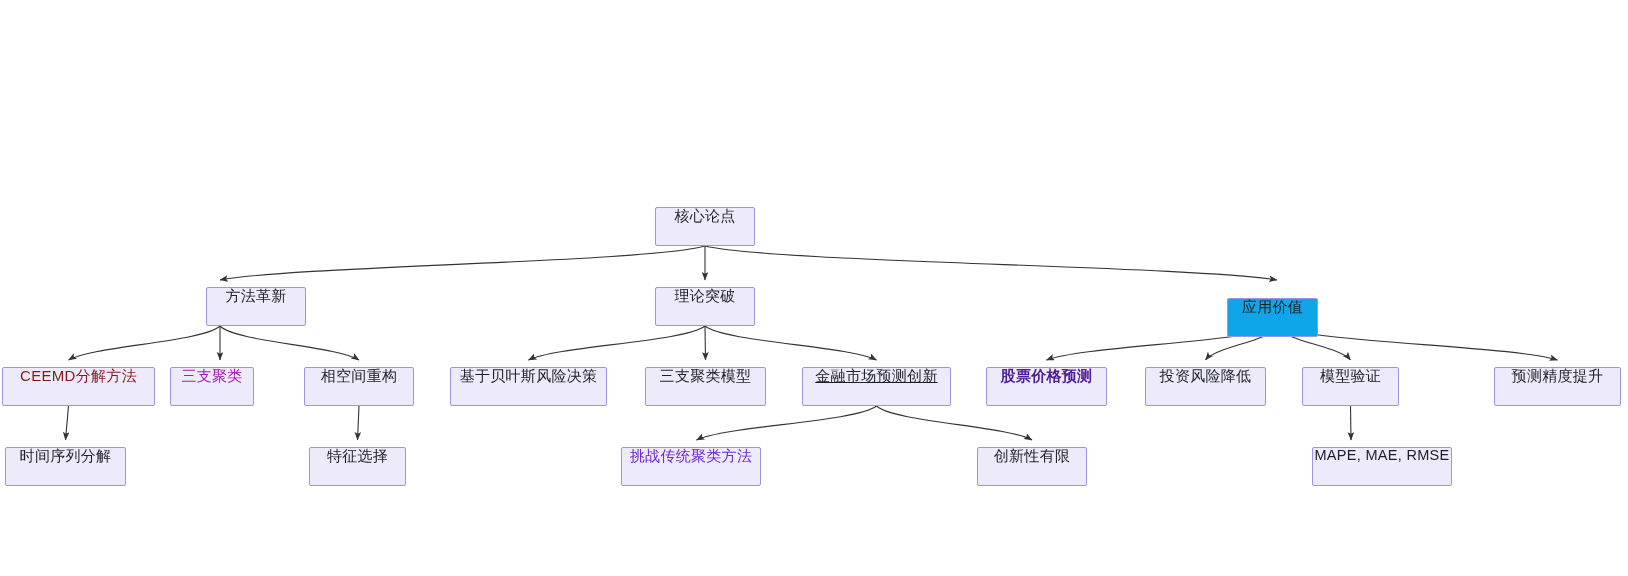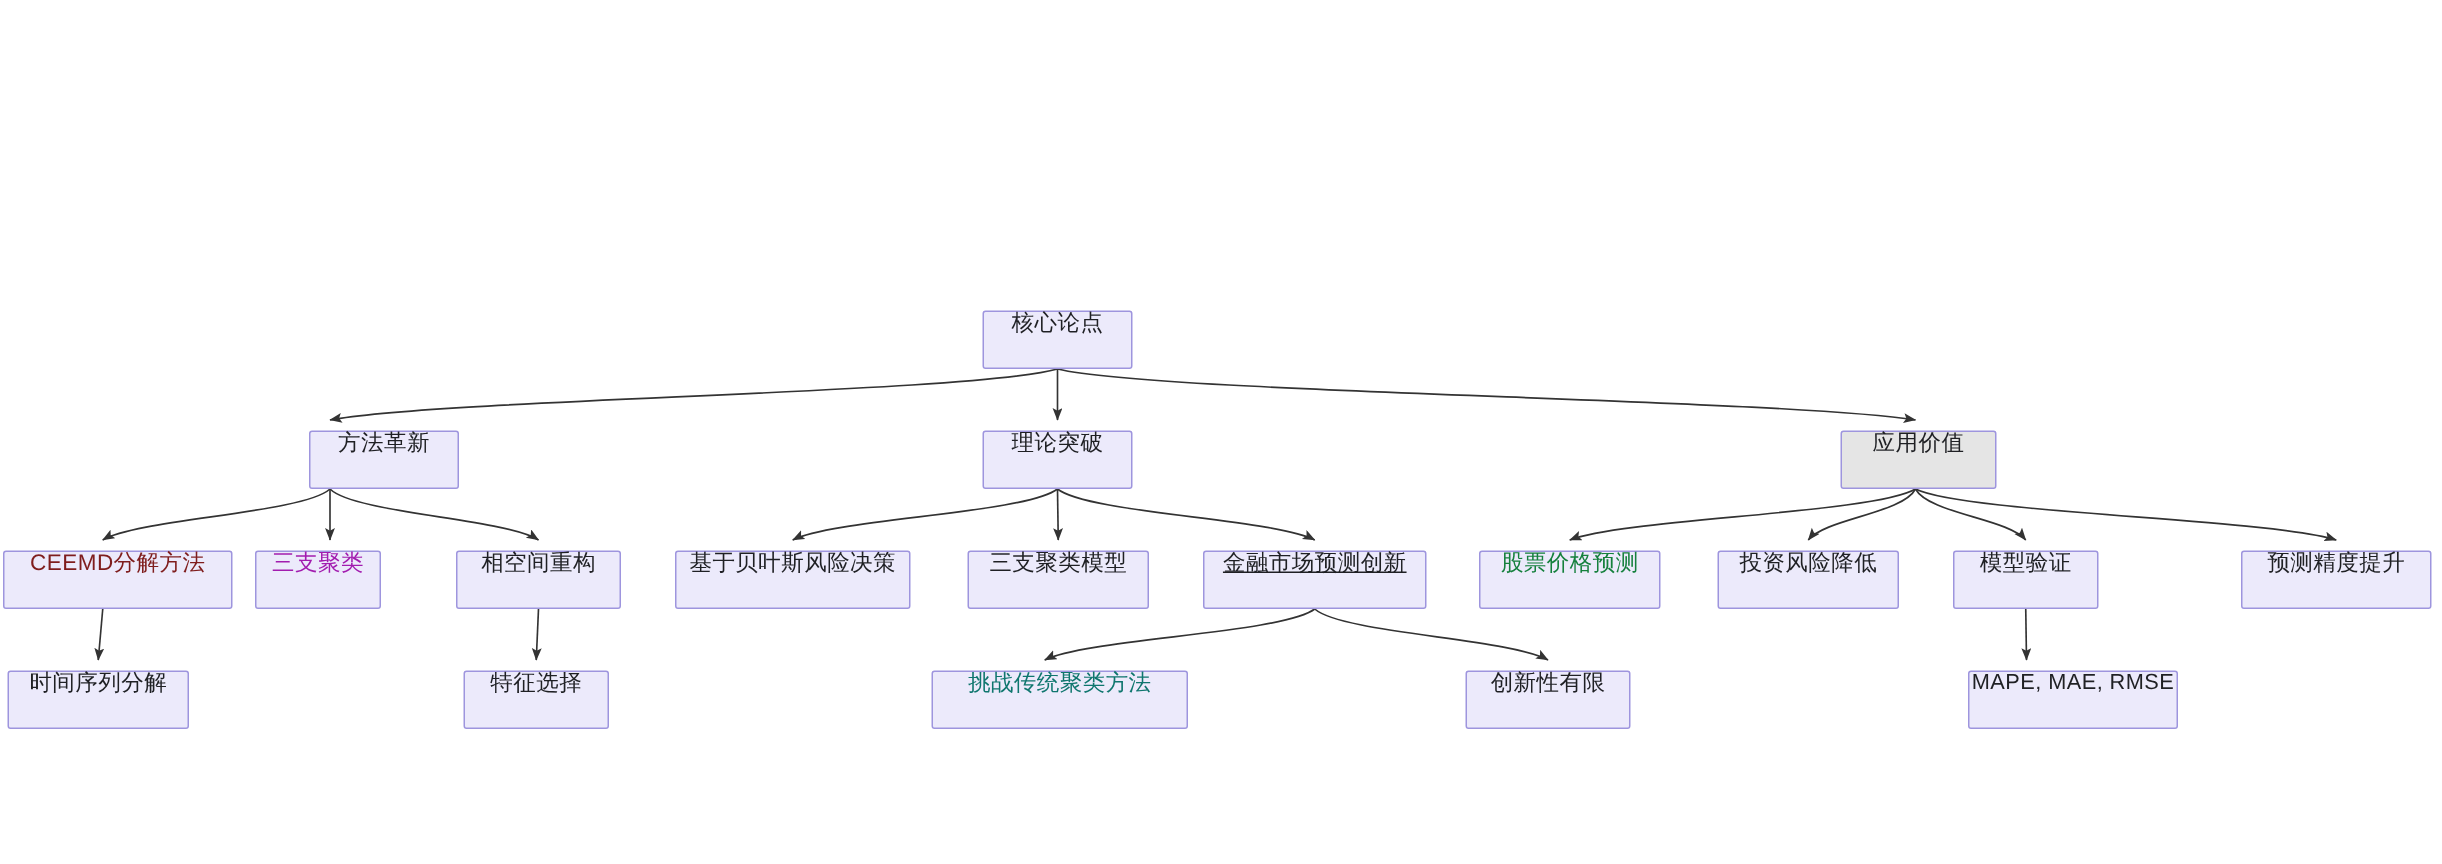--- a/index.html
+++ b/index.html
@@ -58,60 +58,60 @@
   <div id="nodes">
       <div class="node" style="left: 655px; top: 207px; width: 100px; height: 39px; background: rgb(236, 234, 251); border-color: rgb(158, 149, 222); color: rgb(31, 32, 36);">
         <span>核心论点</span>
       </div>
       <div class="node" style="left: 170px; top: 287px; width: 100px; height: 39px; background: rgb(236, 234, 251); border-color: rgb(158, 149, 222); color: rgb(31, 32, 36); margin-left: 36px;">
         <span>方法革新</span>
       </div>
       <div class="node" style="left: 655px; top: 287px; width: 100px; height: 39px; background: rgb(236, 234, 251); border-color: rgb(158, 149, 222); color: rgb(31, 32, 36);">
         <span>理论突破</span>
       </div>
-      <div class="node" style="left: 1227px; top: 287px; width: 104px; height: 39px; background: #e5e5e5; border-color: rgb(158, 149, 222); color: rgb(31, 32, 36);">
+      <div class="node" style="left: 1227px; top: 298px; width: 91px; height: 39px; background: #0ea5e9; border-color: rgb(158, 149, 222); color: rgb(31, 32, 36);">
         <span>应用价值</span>
       </div>
       <div class="node" style="left: 2px; top: 367px; width: 153px; height: 39px; background: rgb(236, 234, 251); border-color: rgb(158, 149, 222); color: #7f1d1d;">
         <span>CEEMD分解方法</span>
       </div>
       <div class="node" style="left: 170px; top: 367px; width: 84px; height: 39px; background: rgb(236, 234, 251); border-color: rgb(158, 149, 222); color: #a21caf;">
         <span>三支聚类</span>
       </div>
       <div class="node" style="left: 304px; top: 367px; width: 110px; height: 39px; background: rgb(236, 234, 251); border-color: rgb(158, 149, 222); color: rgb(31, 32, 36);">
         <span>相空间重构</span>
       </div>
       <div class="node" style="left: 450px; top: 367px; width: 157px; height: 39px; background: rgb(236, 234, 251); border-color: rgb(158, 149, 222); color: rgb(31, 32, 36);">
         <span>基于贝叶斯风险决策</span>
       </div>
       <div class="node" style="left: 645px; top: 367px; width: 121px; height: 39px; background: rgb(236, 234, 251); border-color: rgb(158, 149, 222); color: rgb(31, 32, 36);">
         <span>三支聚类模型</span>
       </div>
       <div class="node" style="left: 802px; top: 367px; width: 149px; height: 39px; background: rgb(236, 234, 251); border-color: rgb(158, 149, 222); color: rgb(31, 32, 36); text-decoration: underline;">
         <span>金融市场预测创新</span>
       </div>
-      <div class="node" style="left: 986px; top: 367px; width: 121px; height: 39px; background: rgb(236, 234, 251); border-color: rgb(158, 149, 222); color: #15803d;">
+      <div class="node" style="left: 986px; top: 367px; width: 121px; height: 39px; background: rgb(236, 234, 251); border-color: rgb(158, 149, 222); color: #4c1d95; font-weight: bold;">
         <span>股票价格预测</span>
       </div>
       <div class="node" style="left: 1145px; top: 367px; width: 121px; height: 39px; background: rgb(236, 234, 251); border-color: rgb(158, 149, 222); color: rgb(31, 32, 36);">
         <span>投资风险降低</span>
       </div>
       <div class="node" style="left: 1302px; top: 367px; width: 97px; height: 39px; background: rgb(236, 234, 251); border-color: rgb(158, 149, 222); color: rgb(31, 32, 36);">
         <span>模型验证</span>
       </div>
       <div class="node" style="left: 1494px; top: 367px; width: 127px; height: 39px; background: rgb(236, 234, 251); border-color: rgb(158, 149, 222); color: rgb(31, 32, 36);">
         <span>预测精度提升</span>
       </div>
       <div class="node" style="left: 5px; top: 447px; width: 121px; height: 39px; background: rgb(236, 234, 251); border-color: rgb(158, 149, 222); color: rgb(31, 32, 36);">
         <span>时间序列分解</span>
       </div>
       <div class="node" style="left: 309px; top: 447px; width: 97px; height: 39px; background: rgb(236, 234, 251); border-color: rgb(158, 149, 222); color: rgb(31, 32, 36);">
         <span>特征选择</span>
       </div>
-      <div class="node" style="left: 621px; top: 447px; width: 171px; height: 39px; background: rgb(236, 234, 251); border-color: rgb(158, 149, 222); color: #0f766e;">
+      <div class="node" style="left: 621px; top: 447px; width: 140px; height: 39px; background: rgb(236, 234, 251); border-color: rgb(158, 149, 222); color: #6d28d9;">
         <span>挑战传统聚类方法</span>
       </div>
       <div class="node" style="left: 977px; top: 447px; width: 110px; height: 39px; background: rgb(236, 234, 251); border-color: rgb(158, 149, 222); color: rgb(31, 32, 36);">
         <span>创新性有限</span>
       </div>
       <div class="node latin" style="left: 1281px; top: 447px; width: 140px; height: 39px; background: rgb(236, 234, 251); border-color: rgb(158, 149, 222); color: rgb(31, 32, 36);">
         <span>MAPE, MAE, RMSE</span>
       </div>
     </div>
 </div>

